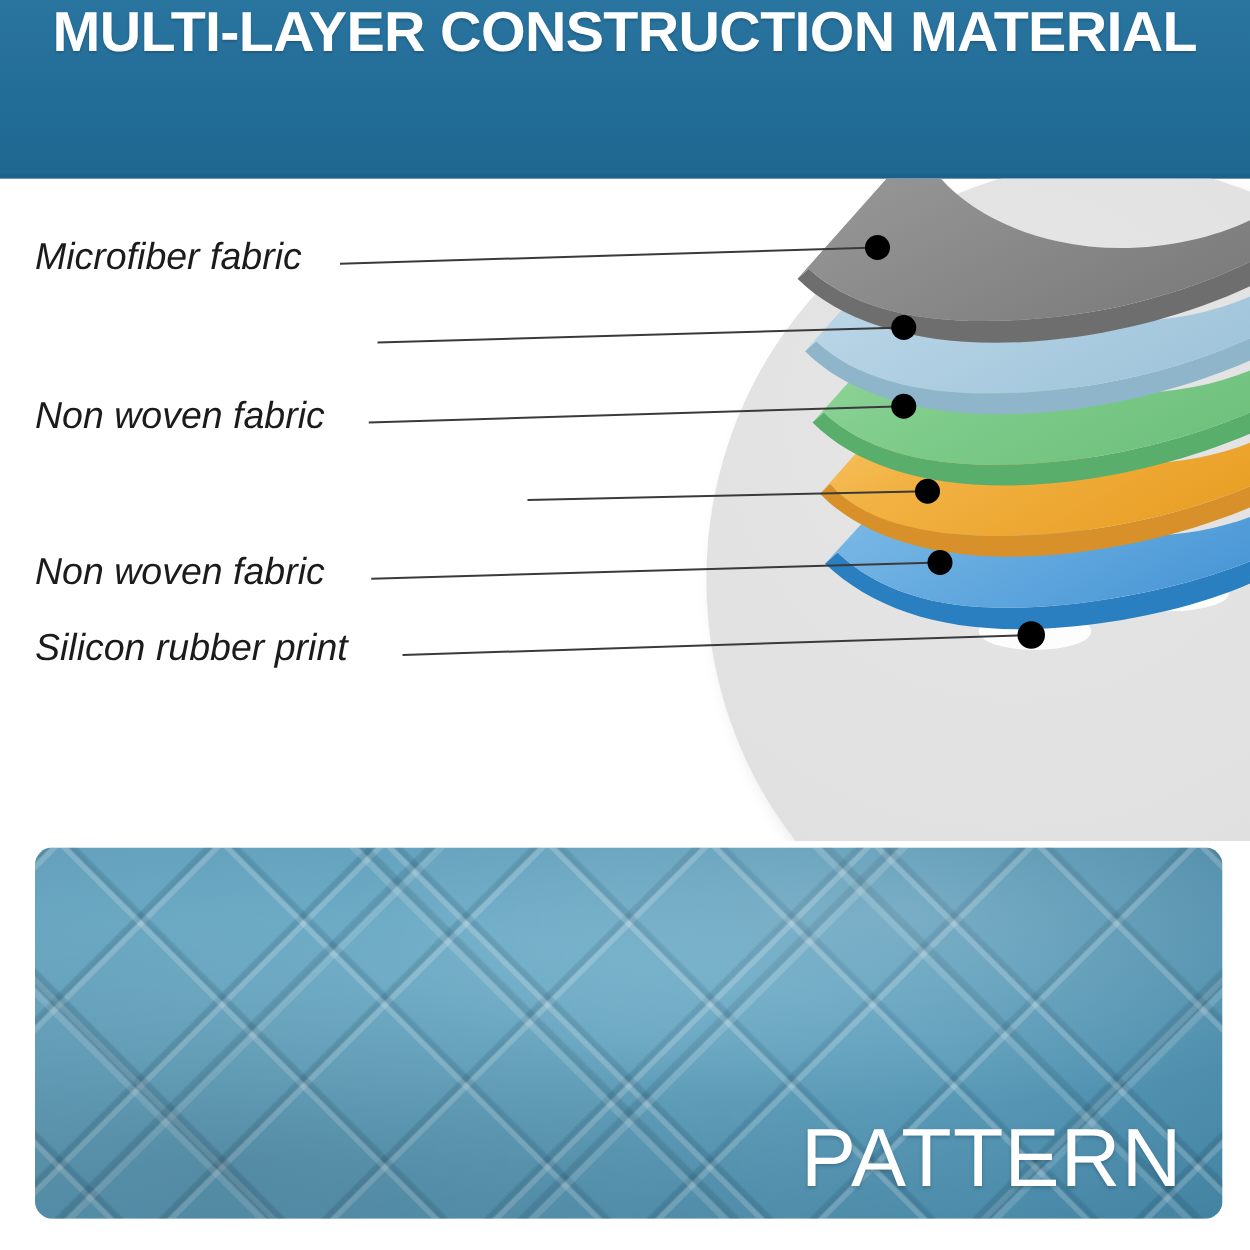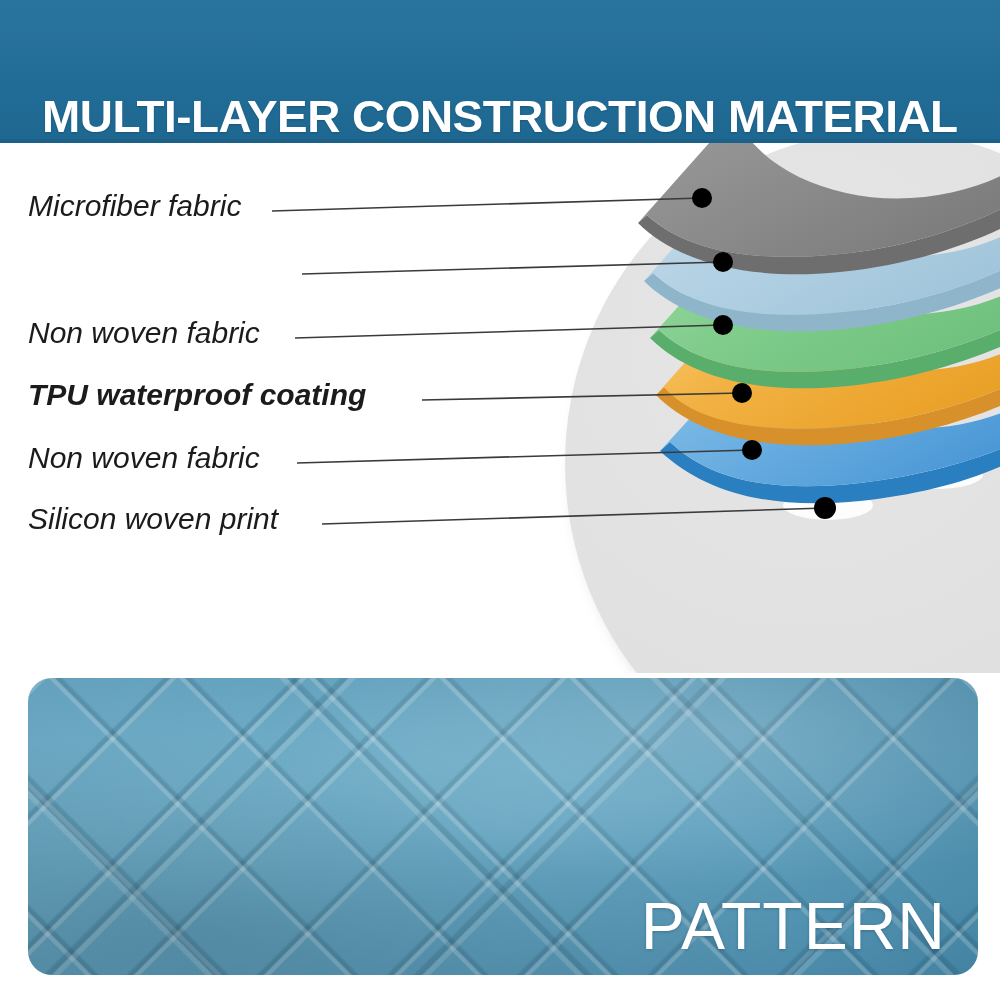--- a/index.html
+++ b/index.html
@@ -8,21 +8,21 @@
     background:#ffffff;
     font-family:"Liberation Sans", sans-serif;
     position:relative;
     overflow:hidden;
   }
 
   
   #header-banner{
     position:absolute; left:0; top:0; width:1000px; height:143px;
     background:linear-gradient(180deg,#2a74a0 0%,#226d97 55%,#1d6791 100%);
-    display:flex; align-items:flex-end; justify-content:center;
+    display:flex; align-items:flex-start; justify-content:center;
   }
   #header-banner .edge{
     position:absolute; left:0; bottom:0; width:100%; height:4px;
     background:#1a5e85; opacity:.6;
   }
   #header-title{
     color:#ffffff;
     font-size:45px;
     font-weight:bold;
     letter-spacing:-0.5px;
@@ -68,21 +68,21 @@
   }
   .layer-label.is-bold{ font-weight:bold; }
 
   
   #pattern-section{
     position:absolute; left:0; top:673px; width:1000px; height:327px;
     background:#ffffff;
   }
   #pattern-swatch{
     position:absolute; left:28px; top:5px; width:950px; height:297px;
-    border-radius:24px;
+    border-radius:14px;
     overflow:hidden;
     background:
       linear-gradient(135deg, rgba(255,255,255,.14) 0%, rgba(0,0,0,.06) 100%),
       radial-gradient(ellipse at 30% 35%, #63aecd 0%, #56a2c4 45%, #4d96ba 100%);
   }
   
   #quilt-pattern{
     position:absolute; inset:0;
     background-image:
       repeating-linear-gradient(45deg,
@@ -236,25 +236,24 @@
       <line x1="322" y1="381" x2="825" y2="365" stroke="#3a3a3a" stroke-width="1.6"></line>
       <circle cx="825" cy="365" r="11" fill="#000000"></circle>
     </g>
   </svg>
 
   <div class="layer-label" style="left:28px; top:48px;">Microfiber fabric</div>
 
 
   <div class="layer-label" style="left:28px; top:175px;">Non woven fabric</div>
 
-  <div class="layer-label is-bold" style="left:28px; top:237px;">TPU waterproof coating</div>
 
   <div class="layer-label" style="left:28px; top:300px;">Non woven fabric</div>
 
-  <div class="layer-label" style="left:28px; top:361px;">Silicon woven print</div>
+  <div class="layer-label" style="left:28px; top:361px;">Silicon rubber print</div>
 </div>
 
 <div id="pattern-section">
   <div id="pattern-swatch">
     <div id="quilt-pattern"></div>
     <div id="quilt-pattern-secondary"></div>
     <div id="quilt-shading"></div>
     <div id="pattern-caption">PATTERN</div>
   </div>
 </div>

